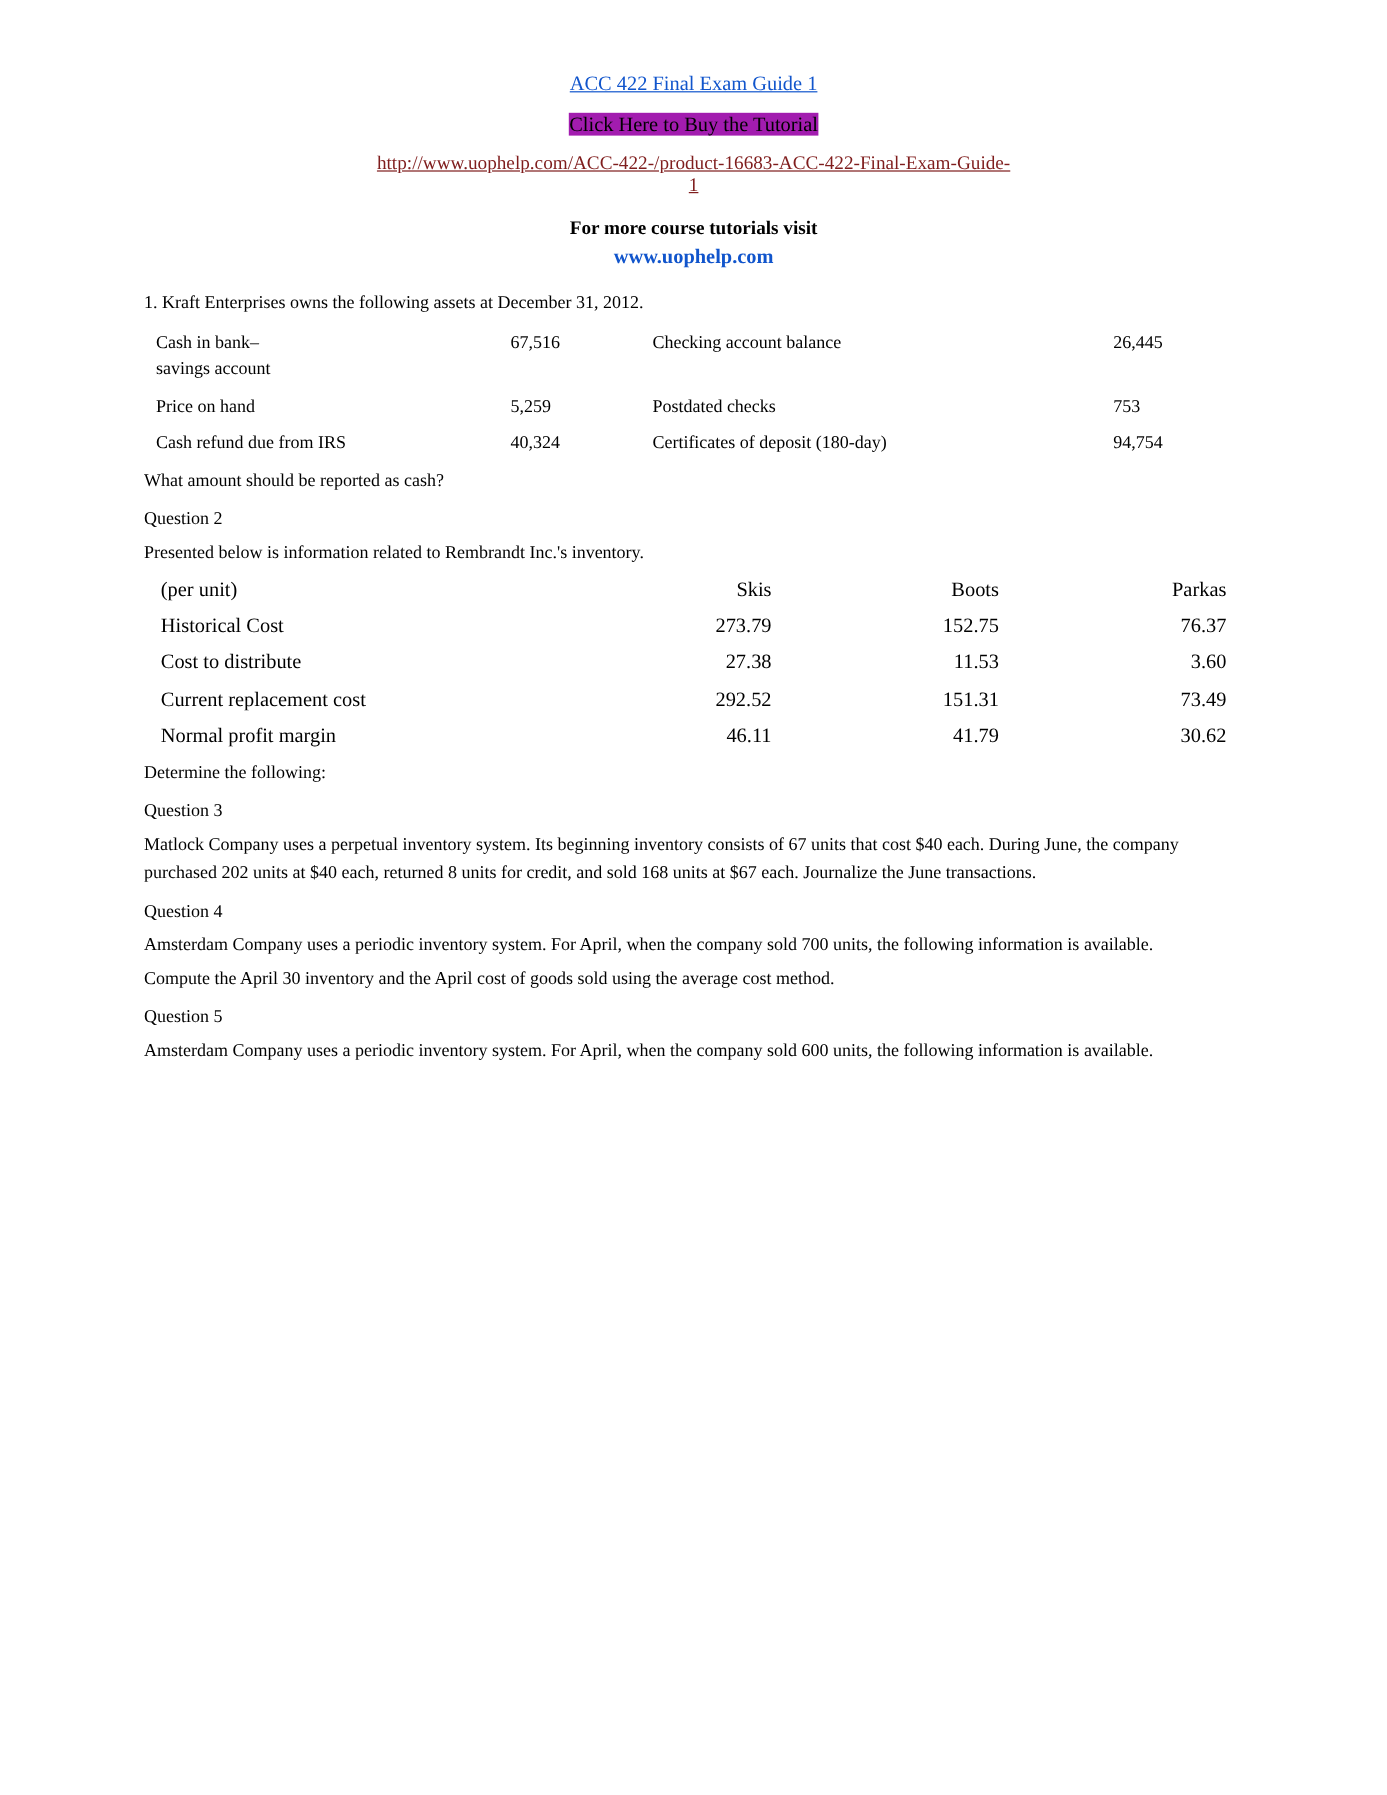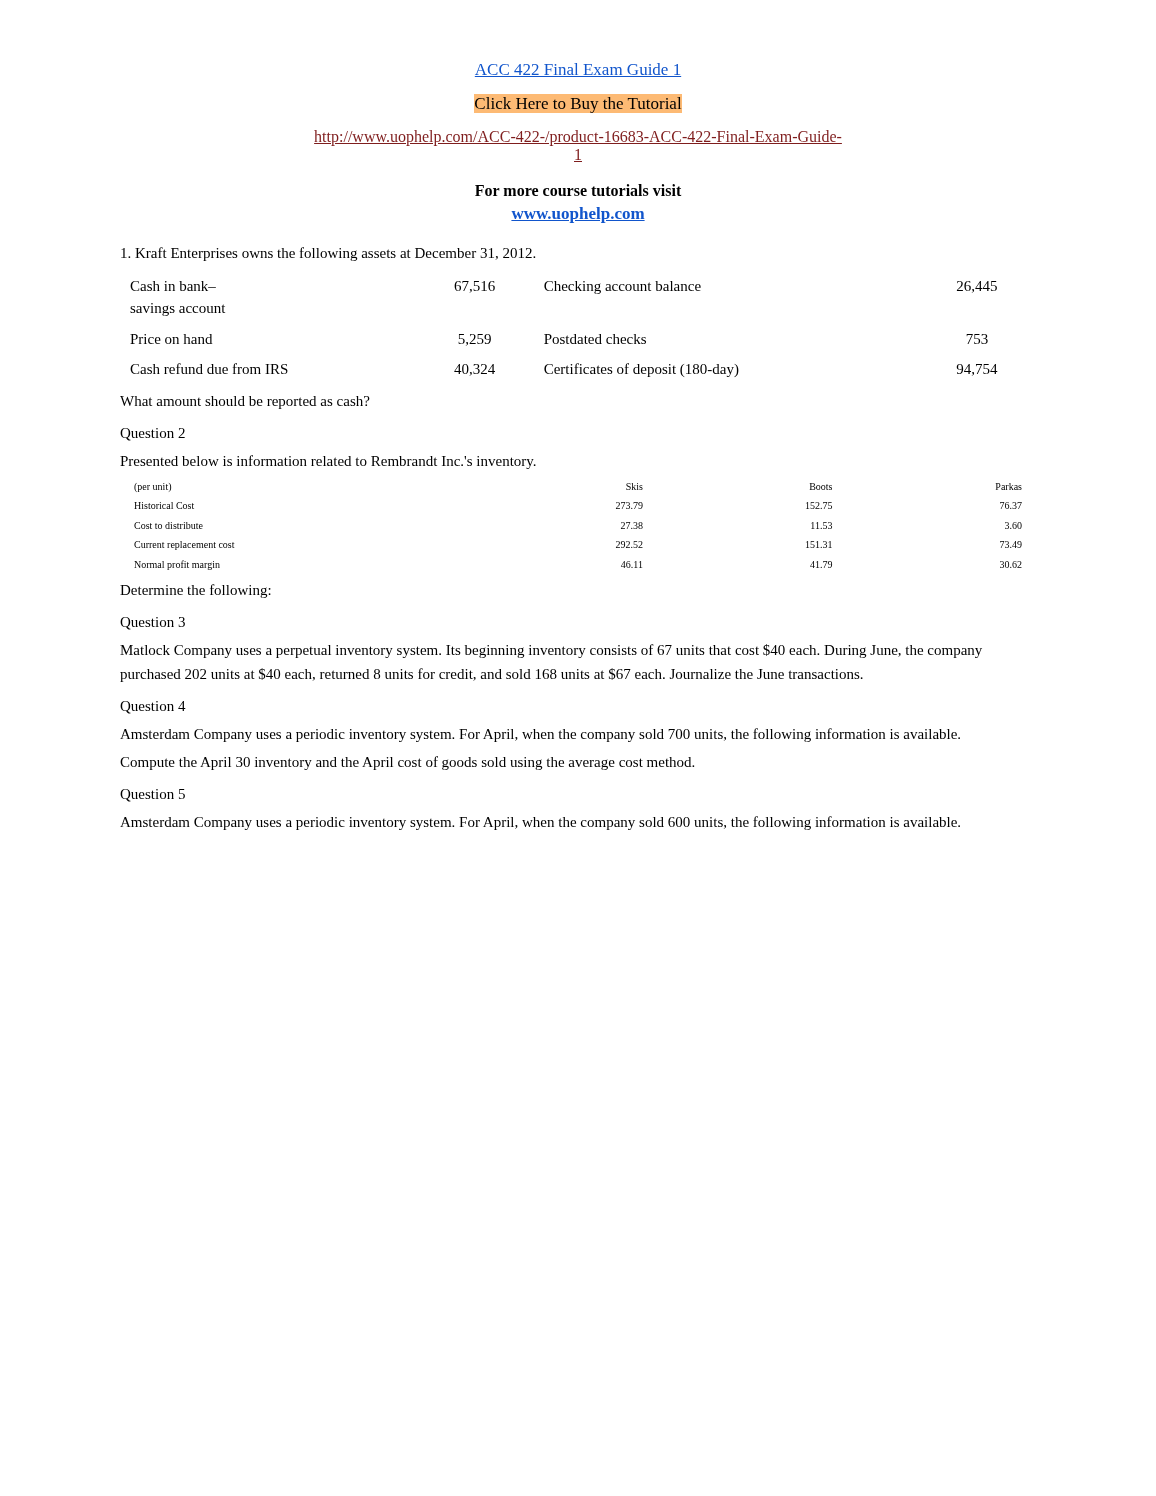--- a/index.html
+++ b/index.html
@@ -22,41 +22,40 @@
       text-align: center;
     }
 
     .title-link {
       color: #1155CC;
       text-decoration: underline;
       font-size: 17px;
     }
 
     .highlight-yellow {
-      background-color: #fdba74;
+      background-color: #a21caf;
       color: #000000;
       font-size: 17px;
     }
 
     .url-link {
       color: #7f1d1d;
       text-decoration: underline;
       font-size: 16px;
     }
 
     .course-heading {
       font-weight: bold;
       font-size: 16px;
       margin-top: 18px;
       margin-bottom: 4px;
     }
 
     .uophelp-link {
       color: #1155CC;
-      text-decoration: underline;
       font-weight: bold;
       font-size: 17px;
     }
 
     .section {
       margin-top: 18px;
       text-align: left;
     }
 
     .question-intro {
@@ -78,21 +77,21 @@
       font-size: 15px;
       line-height: 1.5;
     }
 
     table.assets-table td.label {
       width: 200px;
     }
 
     table.assets-table td.number {
       width: 80px;
-      text-align: center;
+      text-align: left;
     }
 
     table.assets-table td.desc {
       width: 260px;
     }
 
     .question-label {
       font-size: 15px;
       line-height: 1.6;
       margin-top: 2px;
@@ -100,21 +99,21 @@
 
     table.inventory-table {
       border-collapse: collapse;
       margin-top: 4px;
       margin-bottom: 4px;
       width: 100%;
     }
 
     table.inventory-table td {
       padding: 2px 14px;
-      font-size: 10px;
+      font-size: 17px;
       line-height: 1.55;
       vertical-align: top;
     }
 
     table.inventory-table td.row-label {
       width: 220px;
     }
 
     table.inventory-table td.col-val {
       width: 120px;

